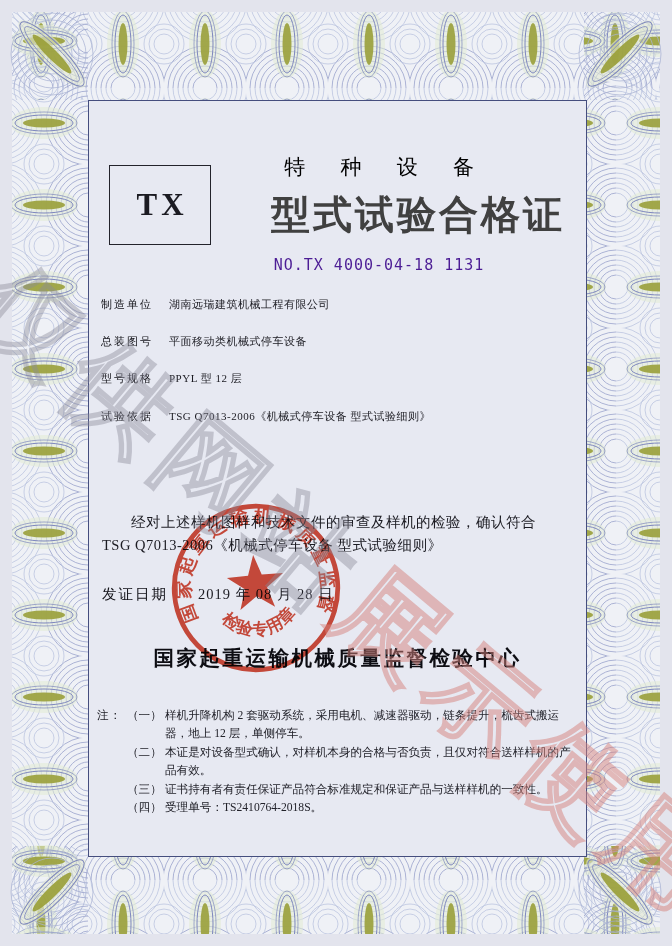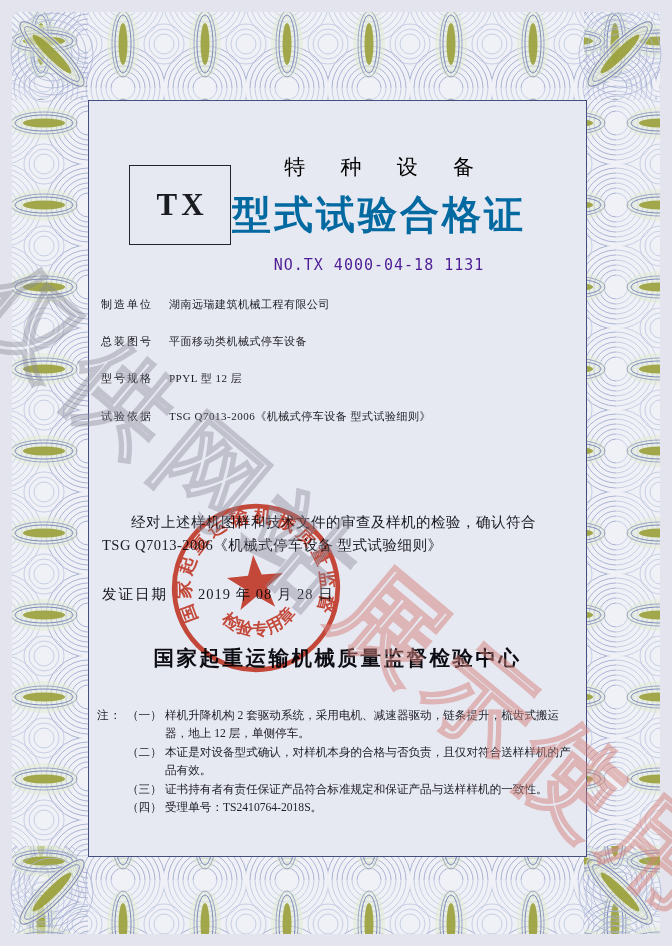--- a/index.html
+++ b/index.html
@@ -15,31 +15,31 @@
   .content{
     position:absolute;left:88px;top:100px;width:499px;height:757px;
     background:#e7e9f2;
     border:1.5px solid #454e7e;
     box-sizing:border-box;
     z-index:1;
   }
   .tx-box{
     position:absolute;left:20px;top:64px;width:102px;height:80px;
     border:1.6px solid #23232b;box-sizing:border-box;
-    display:flex;align-items:center;justify-content:center;margin-left:20px;
+    display:flex;align-items:center;justify-content:center;
   }
   .tx-box span{
     font-size:31px;font-weight:700;letter-spacing:4px;padding-left:4px;
     font-family:"Liberation Serif","DejaVu Serif",serif;
   }
   .head{
     position:absolute;left:104px;top:52px;width:372px;text-align:center;
   }
   .supertitle{font-size:21px;letter-spacing:15px;padding-left:15px;color:#000000;}
-  .title{font-size:39px;font-weight:600;letter-spacing:3px;margin-top:7px;color:#0369a1;}
+  .title{font-size:39px;font-weight:600;letter-spacing:3px;margin-top:7px;color:#404040;text-align:right;}
   .certno{
     font-size:15px;margin-top:14px;letter-spacing:1px;color:#4c1d95;
     font-family:"DejaVu Sans Mono","Liberation Mono",monospace;
     font-stretch:condensed;
   }
   .fields{position:absolute;left:12px;top:196px;width:482px;}
   .field-row{display:flex;align-items:baseline;height:37.2px;font-size:11px;}
   .field-label{width:68px;letter-spacing:2px;flex:none;color:#101016;}
   .field-value{letter-spacing:.5px;white-space:nowrap;}
   .conclusion{

